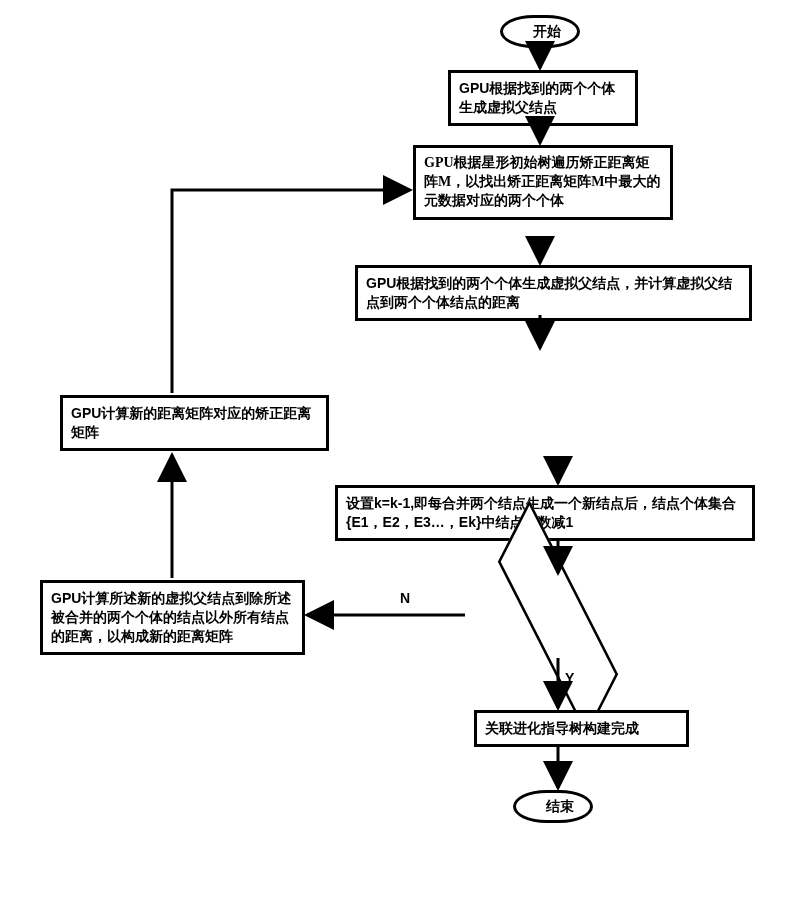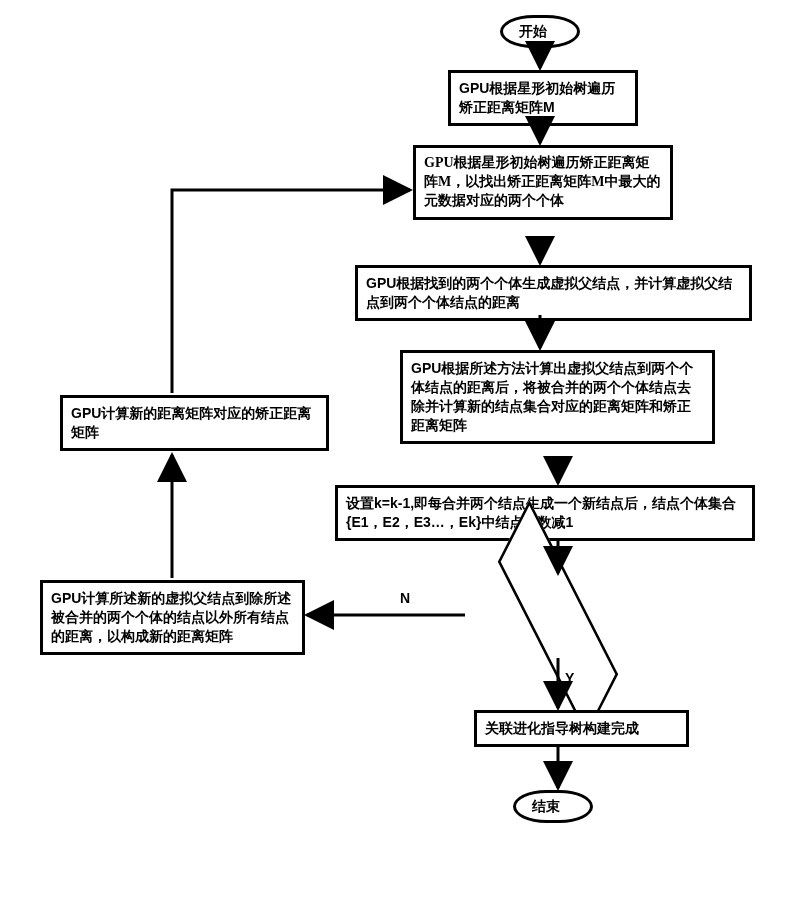--- a/index.html
+++ b/index.html
@@ -1,38 +1,37 @@
 <!DOCTYPE html>
 <html><head>
 <meta charset="utf-8">
 <style>
 body{margin:0;padding:10px;font-family:"SimSun","Microsoft YaHei",sans-serif;font-size:14px;font-weight:bold;background:#fff;width:800px}
 .canvas{position:relative;width:780px;height:877px}
 .node{position:absolute;border:3px solid #000;background:#fff;padding:6px 8px;box-sizing:border-box;text-align:left;line-height:1.35}
-.term{border-radius:50%/60%;text-align:left;padding:4px 16px}
+.term{border-radius:50%/60%;text-align:right;padding:4px 16px}
 .diamond{position:absolute;width:180px;height:60px}
 .diamond .shape{width:100%;height:100%;transform:rotate(45deg) skew(18deg,18deg);border:3px solid #000;background:#fff;position:absolute;top:0;left:0}
 .diamond .dlabel{position:absolute;width:100%;top:50%;left:0;transform:translateY(-50%);text-align:center}
 svg{position:absolute;top:0;left:0;pointer-events:none}
 .arrowlabel{position:absolute;font-weight:bold}
 </style>
 </head>
 <body>
 
 <div class="canvas">
 
   <div class="node term" style="left:490px;top:5px;width:80px;"><span>开始</span></div>
 
-  <div class="node" style="left:438px;top:60px;width:190px;"><span>GPU根据星形初始树遍历矫正距离矩阵M</span></div>
+  <div class="node" style="left:438px;top:60px;width:190px;"><span>GPU根据找到的两个个体生成虚拟父结点</span></div>
 
   <div class="node" style="left:403px;top:135px;width:260px;font-family:Liberation Serif, serif;"><span>GPU根据星形初始树遍历矫正距离矩阵M，以找出矫正距离矩阵M中最大的元数据对应的两个个体</span></div>
 
   <div class="node" style="left:345px;top:255px;width:397px;"><span>GPU根据找到的两个个体生成虚拟父结点，并计算虚拟父结点到两个个体结点的距离</span></div>
 
-  <div class="node" style="left:390px;top:340px;width:315px;"><span>GPU根据所述方法计算出虚拟父结点到两个个体结点的距离后，将被合并的两个个体结点去除并计算新的结点集合对应的距离矩阵和矫正距离矩阵</span></div>
 
   <div class="node" style="left:325px;top:475px;width:420px;"><span>设置k=k-1,即每合并两个结点生成一个新结点后，结点个体集合{E1，E2，E3…，Ek}中结点个数减1</span></div>
 
   <div class="diamond" style="left:455px;top:575px;">
     <div class="shape"></div>
   </div>
 
   <div class="node" style="left:440px;top:700px;width:215px;margin-left:24px;"><span>关联进化指导树构建完成</span></div>
 
   <div class="node term" style="left:503px;top:780px;width:80px;"><span>结束</span></div>

